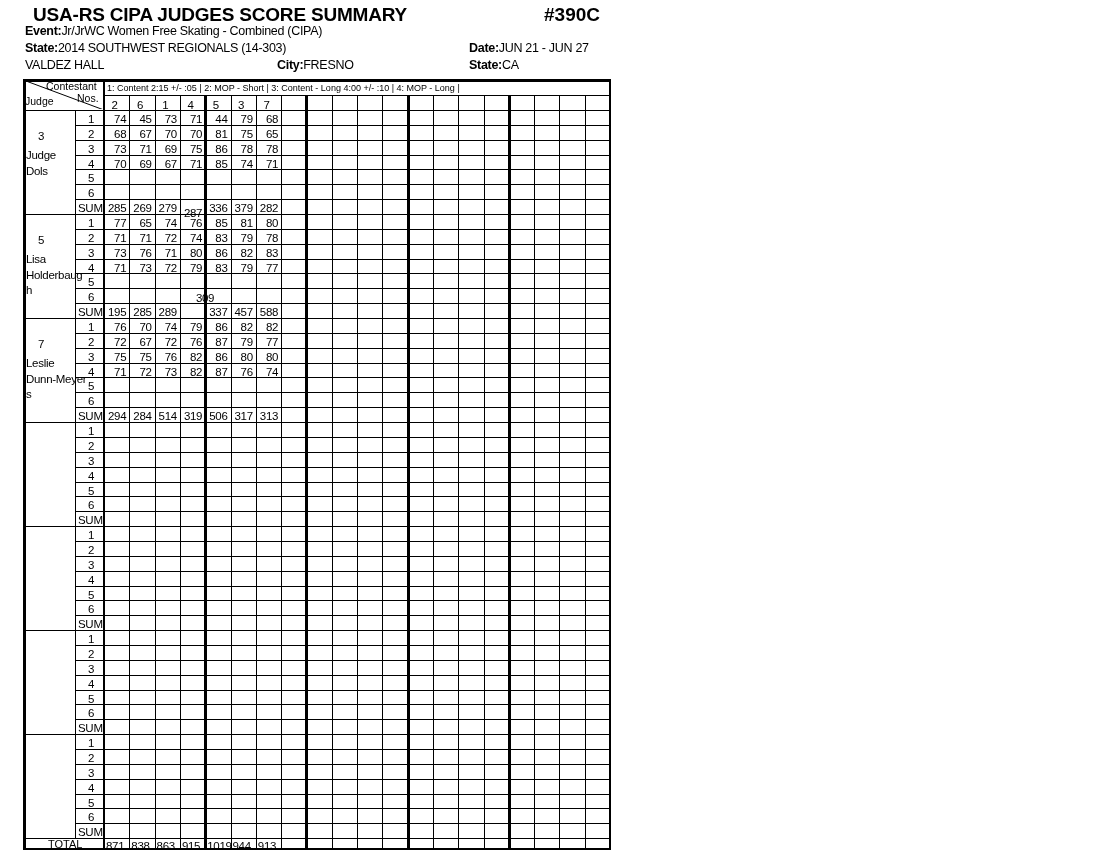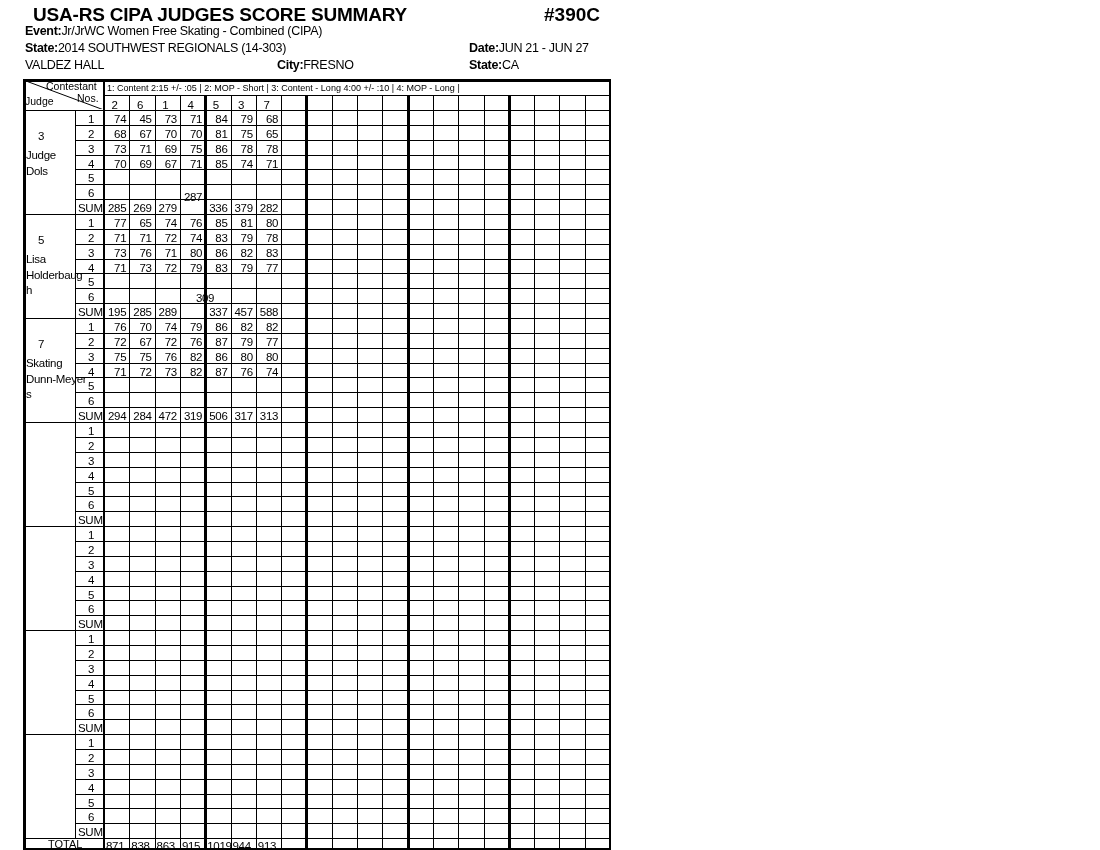--- a/index.html
+++ b/index.html
@@ -83,21 +83,21 @@
     <div class="cell-text" style="left: 255.8px; top: 99px; width: 21.3px; text-align: center;">7</div>
     <div class="hline" style="left: 23px; top: 214px; width: 587px; height: 1px;"></div>
     <div class="judge-lbl" style="left: 38px; top: 129px;">3</div>
     <div class="judge-lbl" style="left: 26px; top: 148px;">Judge</div>
     <div class="judge-lbl" style="left: 26px; top: 163.5px;">Dols</div>
     <div class="rownum" style="left: 88px; top: 113px;">1</div>
     <div class="cell-text" style="left: 104px; top: 113px; width: 22.3px;">74</div>
     <div class="cell-text" style="left: 129.3px; top: 113px; width: 22.3px;">45</div>
     <div class="cell-text" style="left: 154.6px; top: 113px; width: 22.3px;">73</div>
     <div class="cell-text" style="left: 179.9px; top: 113px; width: 22.3px;">71</div>
-    <div class="cell-text" style="left: 205.2px; top: 113px; width: 22.3px;">84</div>
+    <div class="cell-text" style="left: 205.2px; top: 113px; width: 22.3px;">44</div>
     <div class="cell-text" style="left: 230.5px; top: 113px; width: 22.3px;">79</div>
     <div class="cell-text" style="left: 255.8px; top: 113px; width: 22.3px;">68</div>
     <div class="hline" style="left: 75px; top: 125px; width: 535px; height: 1px;"></div>
     <div class="rownum" style="left: 88px; top: 127.86px;">2</div>
     <div class="cell-text" style="left: 104px; top: 127.86px; width: 22.3px;">68</div>
     <div class="cell-text" style="left: 129.3px; top: 127.86px; width: 22.3px;">67</div>
     <div class="cell-text" style="left: 154.6px; top: 127.86px; width: 22.3px;">70</div>
     <div class="cell-text" style="left: 179.9px; top: 127.86px; width: 22.3px;">70</div>
     <div class="cell-text" style="left: 205.2px; top: 127.86px; width: 22.3px;">81</div>
     <div class="cell-text" style="left: 230.5px; top: 127.86px; width: 22.3px;">75</div>
@@ -122,21 +122,21 @@
     <div class="cell-text" style="left: 255.8px; top: 157.58px; width: 22.3px;">71</div>
     <div class="hline" style="left: 75px; top: 169px; width: 535px; height: 1px;"></div>
     <div class="rownum" style="left: 88px; top: 172.44px;">5</div>
     <div class="hline" style="left: 75px; top: 184px; width: 535px; height: 1px;"></div>
     <div class="rownum" style="left: 88px; top: 187.3px;">6</div>
     <div class="hline" style="left: 75px; top: 199px; width: 535px; height: 1px;"></div>
     <div class="rownum" style="left: 78px; top: 202.16px;">SUM</div>
     <div class="cell-text" style="left: 104px; top: 202.16px; width: 22.3px;">285</div>
     <div class="cell-text" style="left: 129.3px; top: 202.16px; width: 22.3px;">269</div>
     <div class="cell-text" style="left: 154.6px; top: 202.16px; width: 22.3px;">279</div>
-    <div class="cell-text" style="left: 179.9px; top: 191px; width: 22.3px;">287</div>
+    <div class="cell-text" style="left: 179.9px; top: 207px; width: 22.3px;">287</div>
     <div class="cell-text" style="left: 205.2px; top: 202.16px; width: 22.3px;">336</div>
     <div class="cell-text" style="left: 230.5px; top: 202.16px; width: 22.3px;">379</div>
     <div class="cell-text" style="left: 255.8px; top: 202.16px; width: 22.3px;">282</div>
     <div class="hline" style="left: 23px; top: 318px; width: 587px; height: 1px;"></div>
     <div class="judge-lbl" style="left: 38px; top: 233.02px;">5</div>
     <div class="judge-lbl" style="left: 26px; top: 252.02px;">Lisa</div>
     <div class="judge-lbl" style="left: 26px; top: 267.52px;">Holderbaug</div>
     <div class="judge-lbl" style="left: 26px; top: 283.02px;">h</div>
     <div class="rownum" style="left: 88px; top: 217.02px;">1</div>
     <div class="cell-text" style="left: 104px; top: 217.02px; width: 22.3px;">77</div>
@@ -181,21 +181,21 @@
     <div class="rownum" style="left: 78px; top: 306.18px;">SUM</div>
     <div class="cell-text" style="left: 104px; top: 306.18px; width: 22.3px;">195</div>
     <div class="cell-text" style="left: 129.3px; top: 306.18px; width: 22.3px;">285</div>
     <div class="cell-text" style="left: 154.6px; top: 306.18px; width: 22.3px;">289</div>
     <div class="cell-text" style="left: 179.9px; top: 292px; width: 22.3px; padding-left: 12px;">309</div>
     <div class="cell-text" style="left: 205.2px; top: 306.18px; width: 22.3px;">337</div>
     <div class="cell-text" style="left: 230.5px; top: 306.18px; width: 22.3px;">457</div>
     <div class="cell-text" style="left: 255.8px; top: 306.18px; width: 22.3px;">588</div>
     <div class="hline" style="left: 23px; top: 422px; width: 587px; height: 1px;"></div>
     <div class="judge-lbl" style="left: 38px; top: 337.04px;">7</div>
-    <div class="judge-lbl" style="left: 26px; top: 356.04px;">Skating</div>
+    <div class="judge-lbl" style="left: 26px; top: 356.04px;">Leslie</div>
     <div class="judge-lbl" style="left: 26px; top: 371.54px;">Dunn-Meyer</div>
     <div class="judge-lbl" style="left: 26px; top: 387.04px;">s</div>
     <div class="rownum" style="left: 88px; top: 321.04px;">1</div>
     <div class="cell-text" style="left: 104px; top: 321.04px; width: 22.3px;">76</div>
     <div class="cell-text" style="left: 129.3px; top: 321.04px; width: 22.3px;">70</div>
     <div class="cell-text" style="left: 154.6px; top: 321.04px; width: 22.3px;">74</div>
     <div class="cell-text" style="left: 179.9px; top: 321.04px; width: 22.3px;">79</div>
     <div class="cell-text" style="left: 205.2px; top: 321.04px; width: 22.3px;">86</div>
     <div class="cell-text" style="left: 230.5px; top: 321.04px; width: 22.3px;">82</div>
     <div class="cell-text" style="left: 255.8px; top: 321.04px; width: 22.3px;">82</div>
@@ -227,21 +227,21 @@
     <div class="cell-text" style="left: 230.5px; top: 365.62px; width: 22.3px;">76</div>
     <div class="cell-text" style="left: 255.8px; top: 365.62px; width: 22.3px;">74</div>
     <div class="hline" style="left: 75px; top: 377px; width: 535px; height: 1px;"></div>
     <div class="rownum" style="left: 88px; top: 380.48px;">5</div>
     <div class="hline" style="left: 75px; top: 392px; width: 535px; height: 1px;"></div>
     <div class="rownum" style="left: 88px; top: 395.34px;">6</div>
     <div class="hline" style="left: 75px; top: 407px; width: 535px; height: 1px;"></div>
     <div class="rownum" style="left: 78px; top: 410.2px;">SUM</div>
     <div class="cell-text" style="left: 104px; top: 410.2px; width: 22.3px;">294</div>
     <div class="cell-text" style="left: 129.3px; top: 410.2px; width: 22.3px;">284</div>
-    <div class="cell-text" style="left: 154.6px; top: 410.2px; width: 22.3px;">472</div>
+    <div class="cell-text" style="left: 154.6px; top: 410.2px; width: 22.3px;">514</div>
     <div class="cell-text" style="left: 179.9px; top: 410.2px; width: 22.3px;">319</div>
     <div class="cell-text" style="left: 205.2px; top: 410.2px; width: 22.3px;">506</div>
     <div class="cell-text" style="left: 230.5px; top: 410.2px; width: 22.3px;">317</div>
     <div class="cell-text" style="left: 255.8px; top: 410.2px; width: 22.3px;">313</div>
     <div class="hline" style="left: 23px; top: 526px; width: 587px; height: 1px;"></div>
     <div class="rownum" style="left: 88px; top: 425.06px;">1</div>
     <div class="hline" style="left: 75px; top: 437px; width: 535px; height: 1px;"></div>
     <div class="rownum" style="left: 88px; top: 439.92px;">2</div>
     <div class="hline" style="left: 75px; top: 452px; width: 535px; height: 1px;"></div>
     <div class="rownum" style="left: 88px; top: 454.78px;">3</div>

